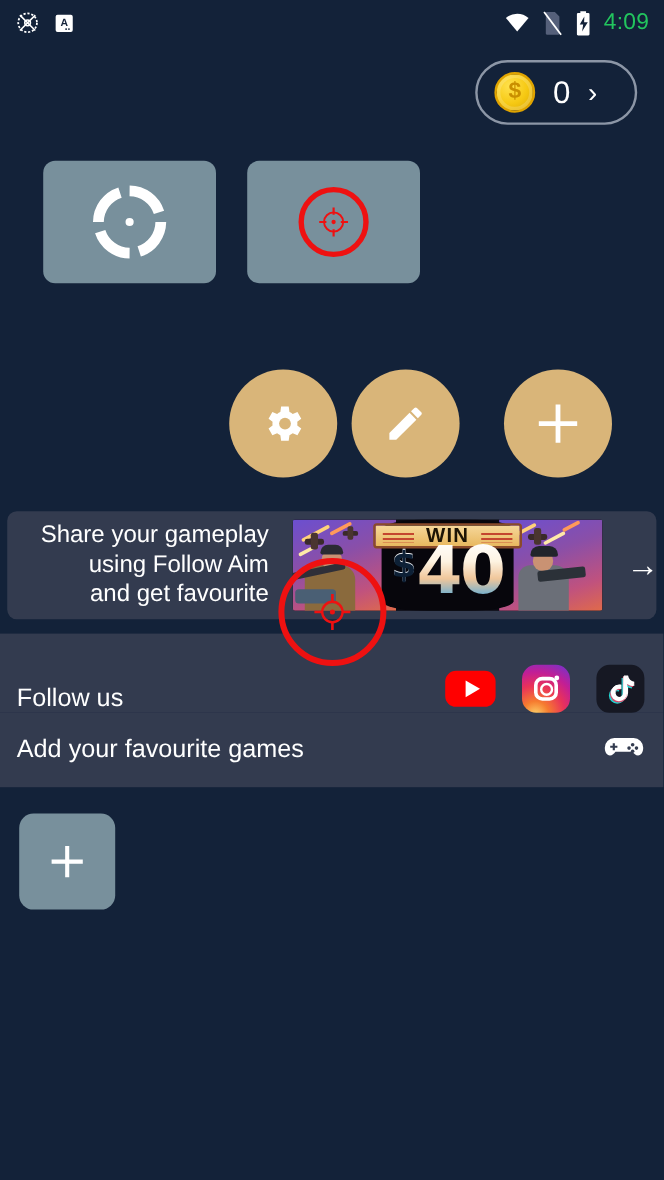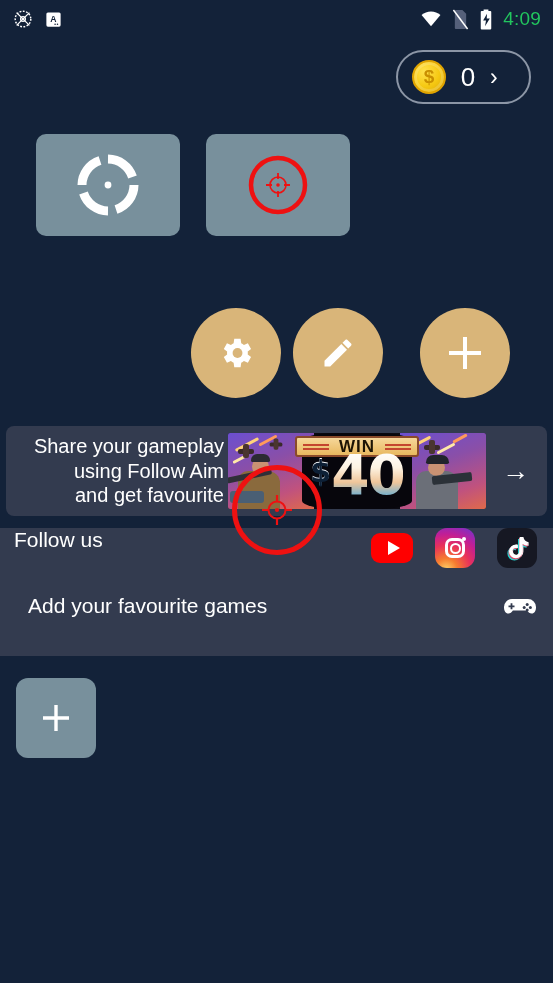--- a/index.html
+++ b/index.html
@@ -73,21 +73,21 @@
     width: 90px; height: 90px; border-radius: 50%;
     border: 5px solid #ee1111; pointer-events: none;
     display: flex; align-items: center; justify-content: center;
     z-index: 40;
   }
 
   
   .panel { background: #333b4f; }
   .promo {
     margin-top: 28px; border-radius: 8px; margin-left: 6px; margin-right: 6px;
-    height: 90px; display: flex; align-items: center; padding: 0 14px 0 10px; gap: 4px;
+    height: 90px; display: flex; align-items: center; padding: 0 14px 0 10px; gap: 20px;
   }
   .promo-text {
     color: #ffffff; font-size: 20px; line-height: 1.22; text-align: right;
     width: 208px; flex: none;
   }
   .promo-art {
     width: 258px; height: 76px; flex: none; position: relative; overflow: hidden;
     background: #0b0a12; border-radius: 2px;
   }
   .art-left, .art-right {
@@ -142,21 +142,21 @@
   }
   .prize-num {
     font-size: 55px; line-height: .94; letter-spacing: -2px;
     background: linear-gradient(#ffffff 0%, #fdf3e2 34%, #f0c69a 62%, #3aa6e8 100%);
     -webkit-background-clip: text; background-clip: text; color: transparent;
   }
   .promo-arrow { color: #ffffff; font-size: 27px; margin-left: auto; padding-right: 4px; }
 
   
   .follow {
-    margin-top: 12px; height: 66px; display: flex; align-items: flex-start;
+    margin-top: 12px; height: 66px; display: flex; align-items: flex-end;
     padding: 0 16px 0 14px;
   }
   .section-label { color: #ffffff; font-size: 21px; }
   .social { margin-left: auto; display: flex; align-items: center; gap: 22px; }
   .yt {
     width: 42px; height: 30px; border-radius: 9px; background: #ff0000;
     display: flex; align-items: center; justify-content: center;
   }
   .yt span { display:block; width:0; height:0; border-left: 12px solid #fff;
              border-top: 7px solid transparent; border-bottom: 7px solid transparent; margin-left:3px; }
@@ -168,21 +168,21 @@
   .ig .ring { width: 20px; height: 20px; border: 3px solid #fff; border-radius: 7px; }
   .ig .lens { position:absolute; width:11px; height:11px; border:2.5px solid #fff; border-radius:50%; }
   .ig .dot { position:absolute; top:9px; right:9px; width:4px; height:4px; background:#fff; border-radius:50%; }
   .tt {
     width: 40px; height: 40px; border-radius: 11px; background: #161823;
     display: flex; align-items: center; justify-content: center; position: relative;
   }
 
   
   .fav {
-    height: 62px; display: flex; align-items: flex-start; padding: 0 16px 0 28px;
+    height: 62px; display: flex; align-items: center; padding: 0 16px 0 14px;
   }
   .pad-icon { margin-left: auto; }
 
   
   .tiles { padding: 22px 0 0 16px; display: flex; }
   .tile-add {
     width: 80px; height: 80px; border-radius: 12px; background: #78909c;
     display: flex; align-items: center; justify-content: center;
   }
 </style>

